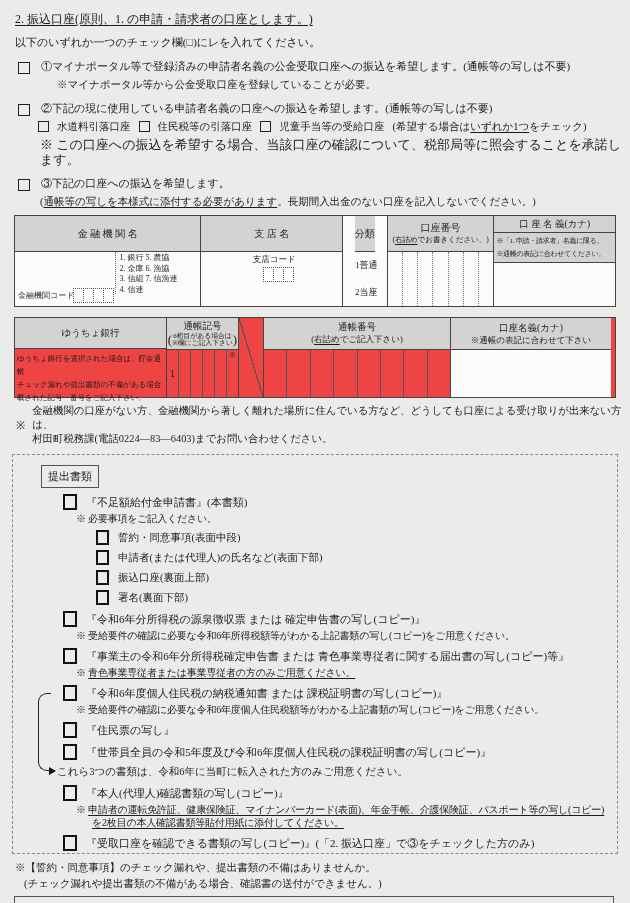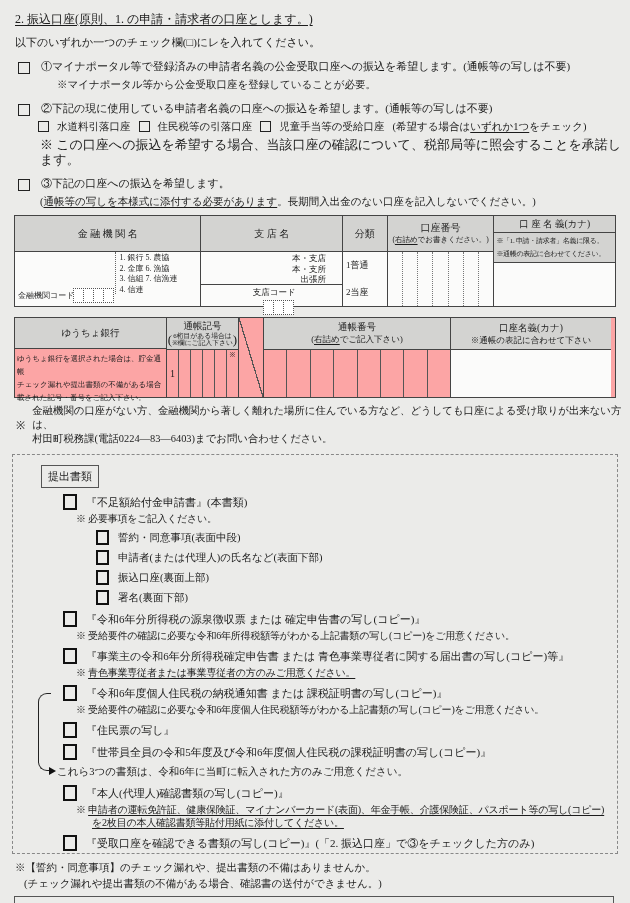--- a/index.html
+++ b/index.html
@@ -20,40 +20,40 @@
   .opt-subs{display:flex;align-items:center;gap:8px;margin:1px 0 3px 38px;font-size:10.5px;}
   .opt-subs .cb{width:9px;height:9px;}
   .opt-note2{margin:0 0 9px 40px;font-size:13px;}
   .opt-note3{margin:0 0 6px 40px;font-size:10.5px;}
   
   .t1{display:flex;width:602px;margin:4px 0 0 14px;border:1px solid #444;background:#fbfbfa;box-sizing:border-box;}
   .t1col{display:flex;flex-direction:column;border-right:1px solid #444;box-sizing:border-box;}
   .t1col:last-child{border-right:none;}
   .th{height:36px;background:#d3d3d1;border-bottom:1px solid #444;display:flex;align-items:center;justify-content:center;font-size:10px;box-sizing:border-box;}
   .th2{flex-direction:column;line-height:12px;}
-  .c1{width:187px;} .c2{width:142px;} .c3{width:45px;} .c4{width:107px;} .c5{width:121px;}
+  .c1{width:187px;} .c2{width:142px;} .c3{width:45px;align-items:center;} .c4{width:107px;} .c5{width:121px;}
   .c1body{position:relative;height:54px;}
   .instlist{position:absolute;right:0;top:0;width:85px;height:42px;border-left:1px dotted #666;font-size:8px;line-height:10.5px;padding:1px 0 0 3px;box-sizing:border-box;}
   .instcode{position:absolute;left:3px;bottom:3px;display:flex;align-items:center;font-size:8px;}
   .dcell{width:9px;height:13px;border:1px dotted #555;margin-left:-1px;background:#fff;}
   .c2top{height:33px;border-bottom:1px solid #444;font-size:8.5px;line-height:10.5px;text-align:right;padding:1px 16px 0 0;box-sizing:border-box;}
   .c2bot{height:20px;display:flex;align-items:center;font-size:8.5px;padding-left:5px;box-sizing:border-box;flex-direction:column;}
   .c2bot .dcell{margin-left:0;}
   .c2bot .dcell + .dcell{margin-left:-1px;}
   .c2cells{display:flex;margin-left:8px;}
   .c3body{height:54px;display:flex;flex-direction:column;justify-content:space-around;font-size:9px;padding-left:3px;box-sizing:border-box;}
   .acct2{font-size:7.5px;}
   .digits7{display:flex;height:54px;}
   .d7{flex:1;border-right:1px dotted #777;}
   .d7:last-child{border-right:none;}
   .h5a{height:17px;background:#d3d3d1;border-bottom:1px solid #444;display:flex;align-items:center;justify-content:center;font-size:9.5px;box-sizing:border-box;}
   .h5b{height:30px;background:#d3d3d1;border-bottom:1px solid #444;font-size:7px;letter-spacing:-0.3px;line-height:13px;padding:2px 0 0 2px;white-space:nowrap;box-sizing:border-box;}
   .h5c{flex:1;background:#fbfbfa;}
   
-  .t2{display:flex;width:602px;height:81px;margin:10px 0 0 14px;border:1px solid #444;background:#fca5a5;box-sizing:border-box;}
+  .t2{display:flex;width:602px;height:81px;margin:10px 0 0 14px;border:1px solid #444;background:#ef4444;box-sizing:border-box;}
   .t2col{display:flex;flex-direction:column;border-right:1px solid #444;box-sizing:border-box;}
   .t2col:last-child{border-right:none;}
   .y1{width:152px;} .y2{width:72px;} .y3{width:25px;border-right:1px solid #444;} .y4{width:187px;} .y5{width:160px;}
   .th-y{height:32px;background:#d3d3d1;border-bottom:1px solid #444;display:flex;flex-direction:column;align-items:center;justify-content:center;font-size:9.5px;line-height:12px;box-sizing:border-box;}
   .parenwrap{display:flex;align-items:center;line-height:7.5px;}
   .bigparen{font-size:13px;font-weight:normal;}
   .parenlines{font-size:6.8px;text-align:center;}
   .y1body{height:48px;font-size:7.5px;line-height:13px;padding:3px 0 0 2px;box-sizing:border-box;}
   .digits6{display:flex;height:48px;}
   .d6{flex:1;border-right:1px solid #555;position:relative;display:flex;align-items:center;justify-content:center;font-size:10px;}
@@ -139,25 +139,20 @@
           <span>金融機関コード</span>
           <span class="dcell"></span>
           <span class="dcell"></span>
           <span class="dcell"></span>
           <span class="dcell"></span>
         </div>
       </div>
     </div>
     <div class="t1col c2">
       <div class="th">支  店  名</div>
-      <div class="c2top">
-        <div>本・支店</div>
-        <div>本・支所</div>
-        <div>出張所</div>
-      </div>
       <div class="c2bot">
         <span>支店コード</span>
         <span class="c2cells">
           <span class="dcell"></span>
           <span class="dcell"></span>
           <span class="dcell"></span>
         </span>
       </div>
     </div>
     <div class="t1col c3">

